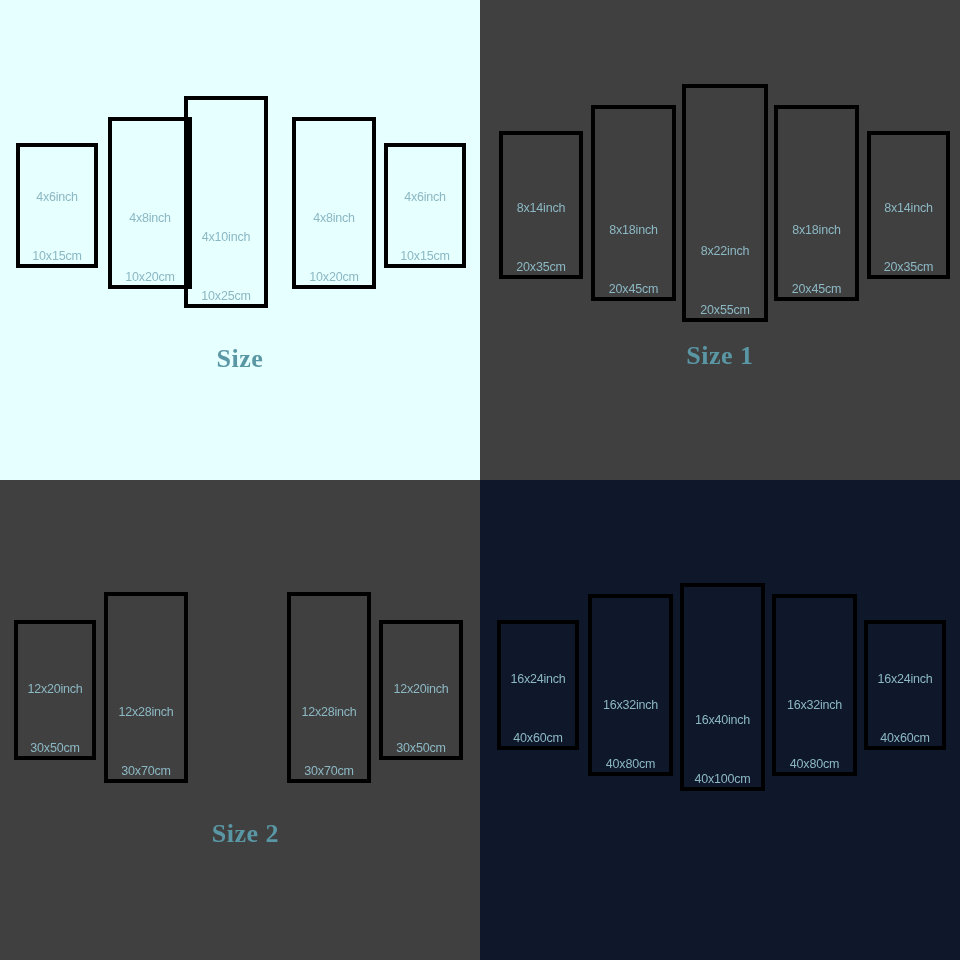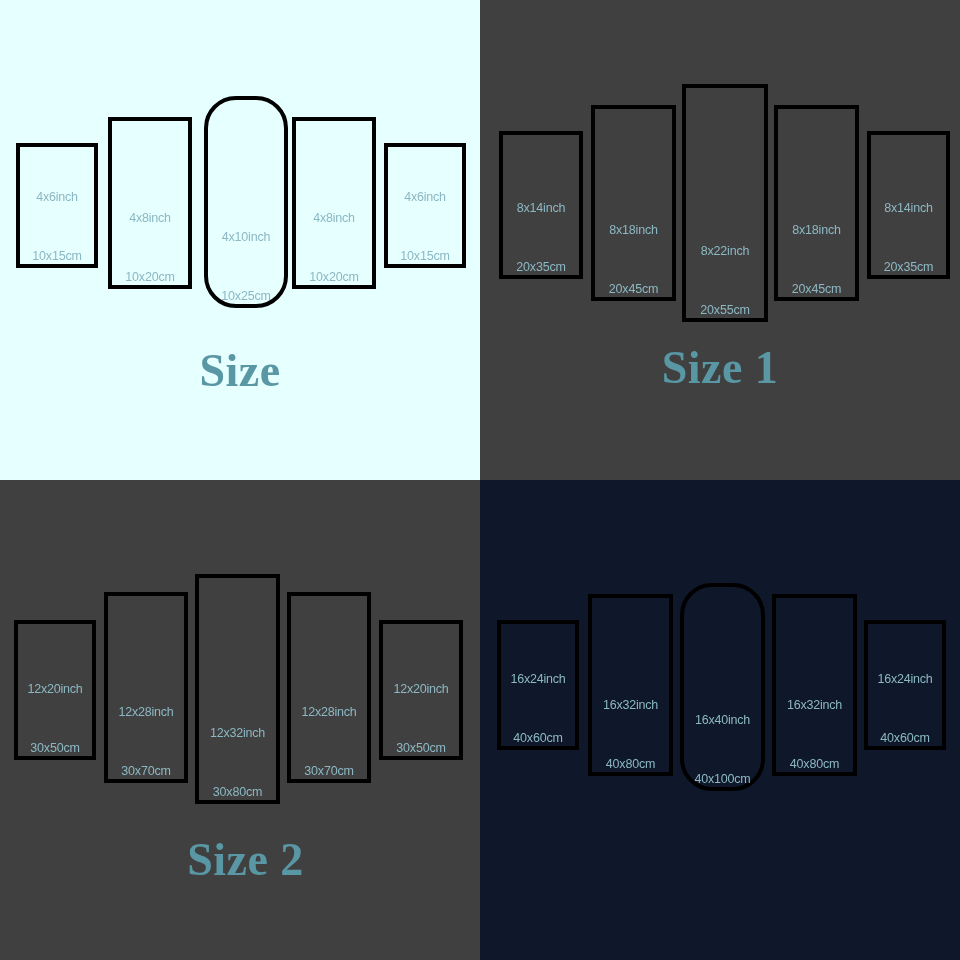--- a/index.html
+++ b/index.html
@@ -57,40 +57,40 @@
     text-align: center;
   }
 
   .quad-title {
     position: absolute;
     left: 0;
     width: 480px;
     text-align: center;
     font-family: "Liberation Serif", serif;
     font-weight: bold;
-    font-size: 46px;
+    font-size: 26px;
     color: #5a97a5;
     letter-spacing: 0.5px;
   }
 </style>
 </head>
 <body>
 
 <div id="chart-root">
     <div class="quadrant" style="background: rgb(230, 255, 255);">
       <div class="panel-stage">
         <div class="panel" style="left: 16px; top: 143px; width: 82px; height: 125px;">
           <span class="panel-line">4x6inch</span>
           <span class="panel-line">10x15cm</span>
         </div>
         <div class="panel" style="left: 108px; top: 117px; width: 84px; height: 172px;">
           <span class="panel-line">4x8inch</span>
           <span class="panel-line">10x20cm</span>
         </div>
-        <div class="panel" style="left: 204px; top: 96px; width: 84px; height: 212px; border-radius: 32px;">
+        <div class="panel" style="left: 184px; top: 96px; width: 84px; height: 212px;">
           <span class="panel-line">4x10inch</span>
           <span class="panel-line">10x25cm</span>
         </div>
         <div class="panel" style="left: 292px; top: 117px; width: 84px; height: 172px;">
           <span class="panel-line">4x8inch</span>
           <span class="panel-line">10x20cm</span>
         </div>
         <div class="panel" style="left: 384px; top: 143px; width: 82px; height: 125px;">
           <span class="panel-line">4x6inch</span>
           <span class="panel-line">10x15cm</span>
@@ -126,46 +126,42 @@
     <div class="quadrant" style="background: #404040;">
       <div class="panel-stage">
         <div class="panel" style="left: 14px; top: 140px; width: 82px; height: 140px;">
           <span class="panel-line">12x20inch</span>
           <span class="panel-line">30x50cm</span>
         </div>
         <div class="panel" style="left: 104px; top: 112px; width: 84px; height: 191px;">
           <span class="panel-line">12x28inch</span>
           <span class="panel-line">30x70cm</span>
         </div>
-        <div class="panel" style="left: 195px; top: 94px; width: 85px; height: 230px;">
-          <span class="panel-line">12x32inch</span>
-          <span class="panel-line">30x80cm</span>
-        </div>
         <div class="panel" style="left: 287px; top: 112px; width: 84px; height: 191px;">
           <span class="panel-line">12x28inch</span>
           <span class="panel-line">30x70cm</span>
         </div>
         <div class="panel" style="left: 379px; top: 140px; width: 84px; height: 140px;">
           <span class="panel-line">12x20inch</span>
           <span class="panel-line">30x50cm</span>
         </div>
       </div>
-      <div class="quad-title" style="top: 353px; padding-left: 11px;">Size 2</div>
+      <div class="quad-title" style="top: 339px; padding-left: 11px;">Size 2</div>
     </div>
     <div class="quadrant" style="background: #0f172a;">
       <div class="panel-stage">
         <div class="panel" style="left: 17px; top: 140px; width: 82px; height: 130px;">
           <span class="panel-line">16x24inch</span>
           <span class="panel-line">40x60cm</span>
         </div>
         <div class="panel" style="left: 108px; top: 114px; width: 85px; height: 182px;">
           <span class="panel-line">16x32inch</span>
           <span class="panel-line">40x80cm</span>
         </div>
-        <div class="panel" style="left: 200px; top: 103px; width: 85px; height: 208px; border-radius: 32px;">
+        <div class="panel" style="left: 200px; top: 103px; width: 85px; height: 208px;">
           <span class="panel-line">16x40inch</span>
           <span class="panel-line">40x100cm</span>
         </div>
         <div class="panel" style="left: 292px; top: 114px; width: 85px; height: 182px;">
           <span class="panel-line">16x32inch</span>
           <span class="panel-line">40x80cm</span>
         </div>
         <div class="panel" style="left: 384px; top: 140px; width: 82px; height: 130px;">
           <span class="panel-line">16x24inch</span>
           <span class="panel-line">40x60cm</span>

